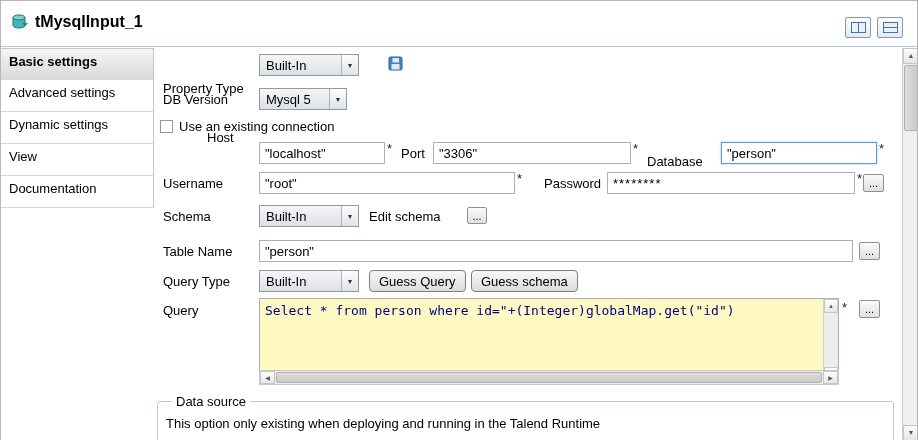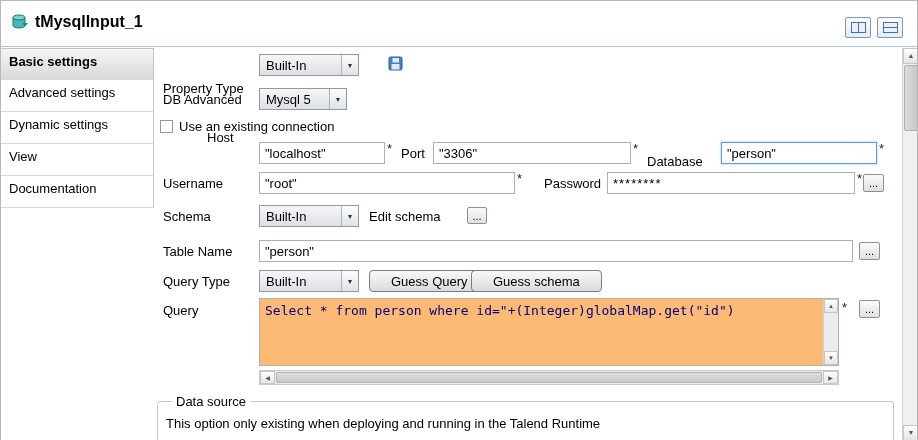--- a/index.html
+++ b/index.html
@@ -29,28 +29,28 @@
   
   .lbl { position:absolute; height:16px; line-height:16px; white-space:nowrap; }
   .inp { position:absolute; height:22px; border:1px solid #a9b1b8; background:#fff; padding:0 5px;
          font:13px "Liberation Sans", sans-serif; color:#000; }
   .inp.focus { border:1px solid #569de0; box-shadow:0 0 2px rgba(86,157,224,.6); }
   .combo { position:absolute; height:22px; border:1px solid #8e99a4; background:linear-gradient(#f5f6f7,#dde0e4);
            display:flex; align-items:center; cursor:pointer; }
   .combo-val { flex:1; padding:0 6px; white-space:nowrap; overflow:hidden; }
   .combo-btn { width:17px; height:100%; display:flex; align-items:center; justify-content:center;
                border-left:1px solid #aab4bd; background:linear-gradient(#fdfdfd,#dfe3e7); font-size:7px; color:#333; }
-  .push { position:absolute; height:22px; border:1px solid #777e87; border-radius:4px; padding:0 21px;
+  .push { position:absolute; height:22px; border:1px solid #777e87; border-radius:4px; padding:0 9px;
           background:linear-gradient(#f8f8f8,#dcdcdc); font:13px "Liberation Sans", sans-serif; cursor:pointer; }
   .mini-btn { position:absolute; width:21px; height:18px; border:1px solid #8a9099; border-radius:2px;
               background:linear-gradient(#fbfbfb,#e0e0e0); font-size:11px; line-height:8px; text-align:center; cursor:pointer; }
   .req { position:absolute; font-size:13px; color:#222; }
   .cb { position:absolute; width:13px; height:13px; border:1px solid #8b98a5; background:#fff; cursor:pointer; }
   
-  .qbox { position:absolute; left:258px; top:297px; width:580px; height:68px; border:1px solid #a9b1b8; background:#fdba74; }
+  .qbox { position:absolute; left:258px; top:297px; width:580px; height:84px; border:1px solid #a9b1b8; background:#fef9c3; }
   .qtext { position:absolute; left:5px; top:4px; right:18px; font:13px "DejaVu Sans Mono", monospace;
            color:#000080; white-space:nowrap; overflow:hidden; }
   .qv { position:absolute; right:0; top:0; bottom:0; width:15px; background:#ececec; border-left:1px solid #d2d2d2; }
   .qbtn { position:absolute; left:0; width:100%; height:14px; background:linear-gradient(#fdfdfd,#e6e6e6);
           border:1px solid #c6c6c6; font-size:6px; color:#555; text-align:center; line-height:12px; cursor:pointer; }
   .qh { position:absolute; left:258px; top:369px; width:580px; height:15px; background:#ececec; border:1px solid #c9c9c9; }
   .qhbtn { position:absolute; top:0; width:15px; height:100%; background:linear-gradient(#fdfdfd,#e6e6e6);
            border:1px solid #c6c6c6; font-size:6px; color:#555; text-align:center; line-height:12px; cursor:pointer; }
   .qhthumb { position:absolute; left:16px; right:16px; top:1px; bottom:1px; background:linear-gradient(#dedede,#c9c9c9);
              border:1px solid #b2b2b2; border-radius:2px; cursor:grab; }
@@ -109,21 +109,21 @@
       </span>
   </div>
   <span style="position:absolute;left:387px;top:55px;cursor:pointer;">
     <svg width="15" height="15" viewBox="0 0 15 15">
       <rect x="1" y="1" width="13" height="13" rx="1.5" fill="#4a7fc1" stroke="#2d5f9e"></rect>
       <rect x="4.5" y="2" width="6.5" height="4.5" fill="#dfe9f5"></rect>
       <rect x="3.5" y="8" width="8" height="5.5" fill="#dfe9f5"></rect>
     </svg>
   </span>
 
-  <span class="lbl" style="left:162px;top:91px;">DB Advanced</span>
+  <span class="lbl" style="left:162px;top:91px;">DB Version</span>
   <div class="combo" style="left:258px;top:87px;width:88px;justify-content:flex-end;">
     <span class="combo-val">Mysql 5</span>
     <span class="combo-btn">
         <span>▼</span>
       </span>
   </div>
 
   <span class="cb" style="left:159px;top:119px;"></span>
   <span class="lbl" style="left:178px;top:118px;">Use an existing connection</span>
 

